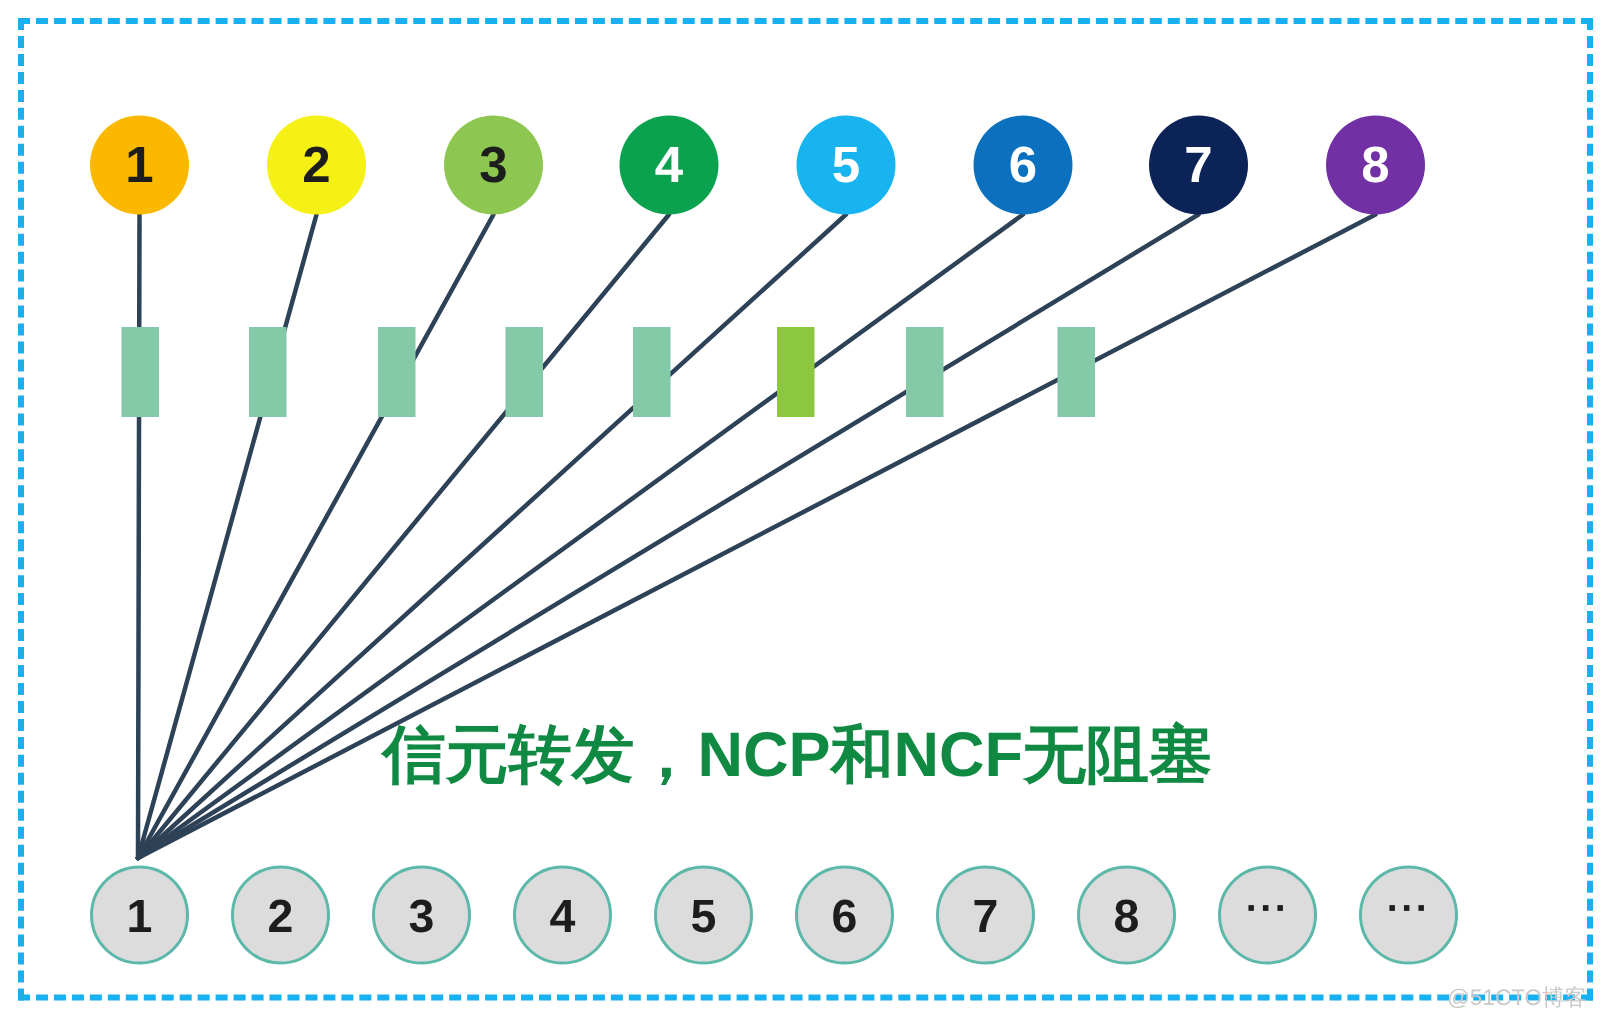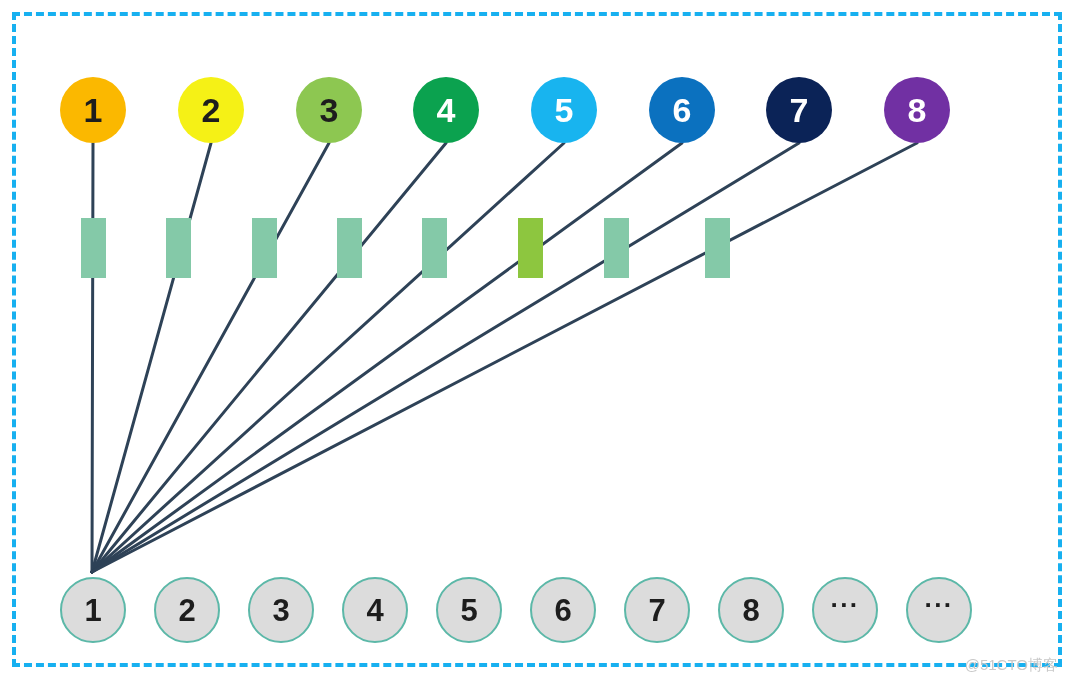--- a/index.html
+++ b/index.html
@@ -173,18 +173,19 @@
         <span>8</span>
       </div>
       <div class="bottom-node dots" style="left: 812px; top: 577px;">
         <span>···</span>
       </div>
       <div class="bottom-node dots" style="left: 906px; top: 577px;">
         <span>···</span>
       </div>
     </div>
 
+  <div id="caption">信元转发，NCP和NCF无阻塞</div>
 
   <div id="frame"></div>
 
   <div id="watermark">@51CTO博客</div>
 
 </div>
 
 </body></html>

